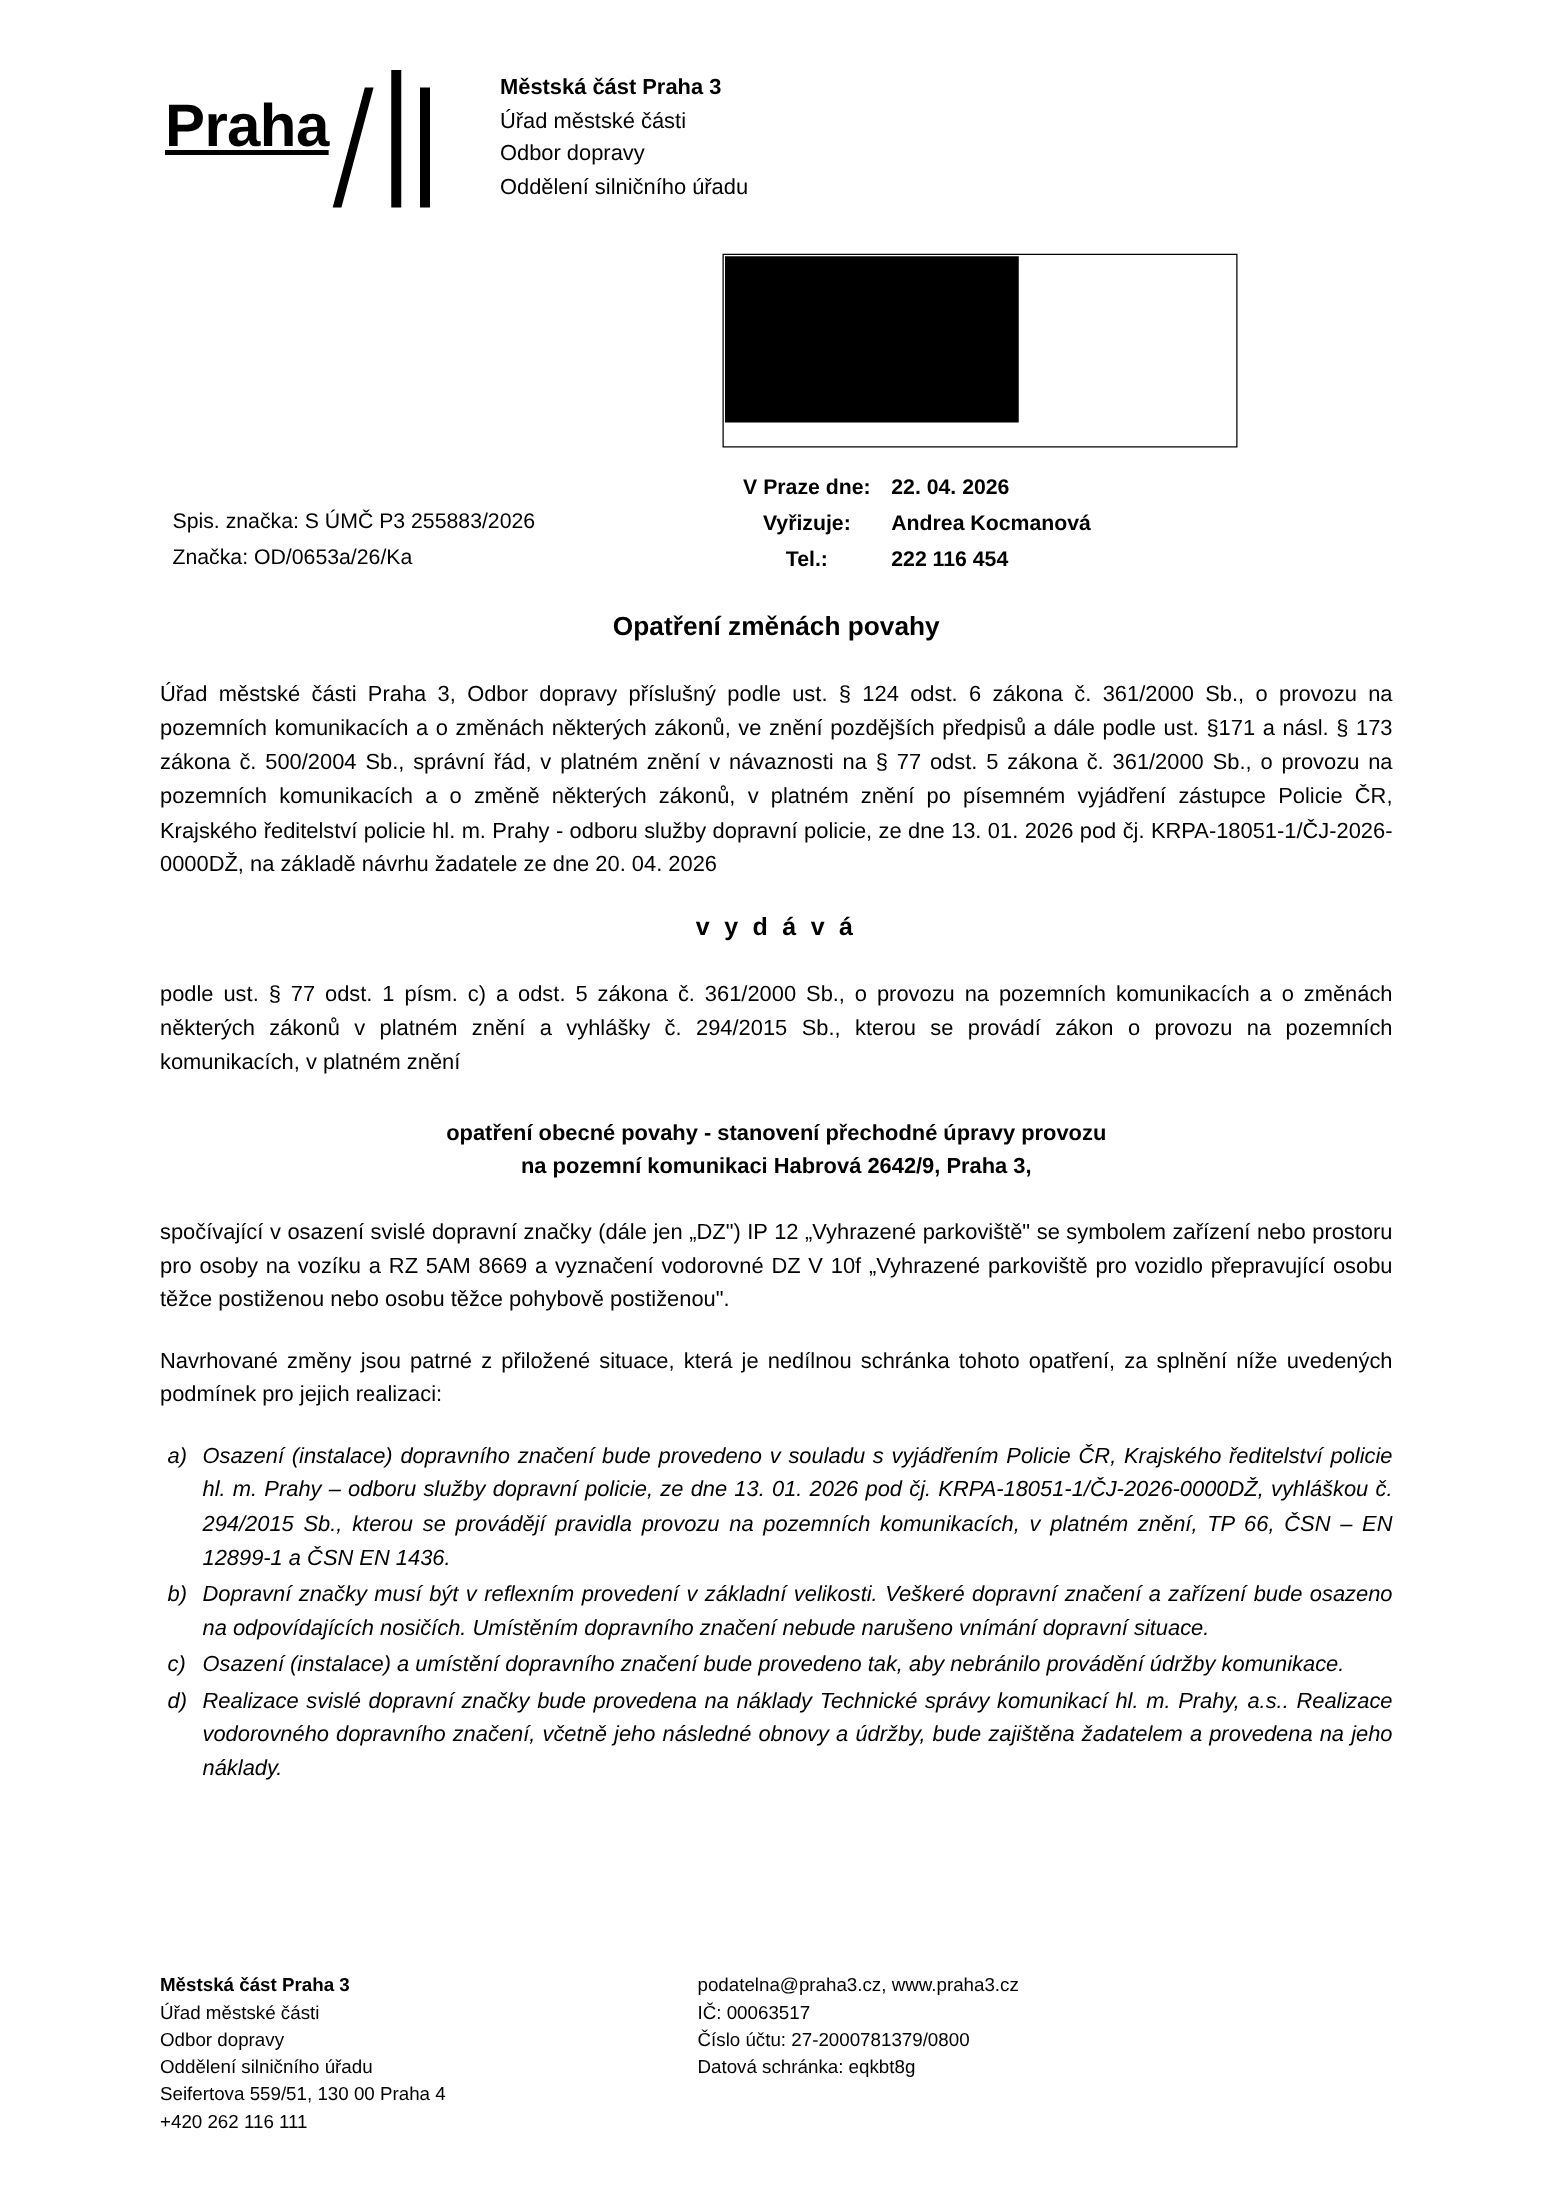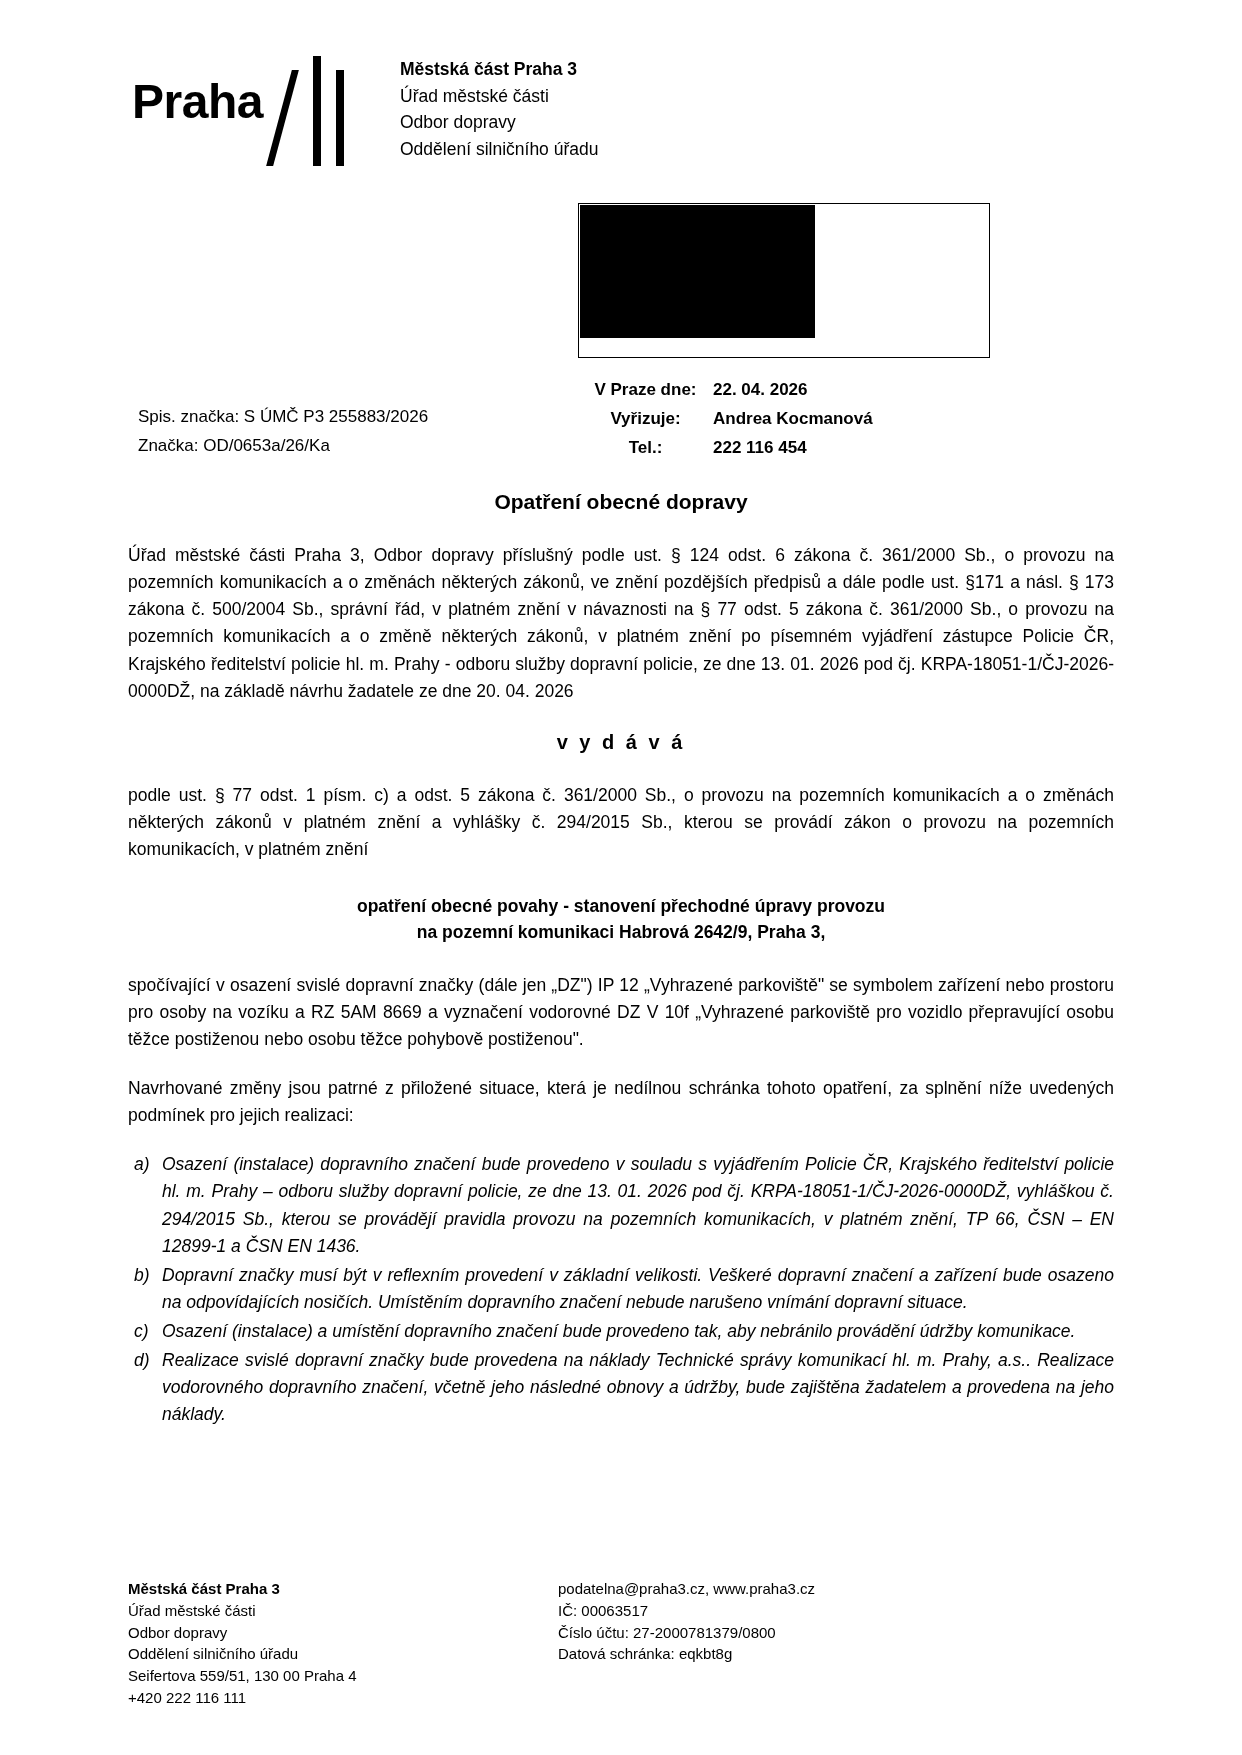--- a/index.html
+++ b/index.html
@@ -35,20 +35,21 @@
     box-sizing: border-box;
     display: flex;
     align-items: flex-start;
   }
   .logo-word {
     font-size: 48px;
     font-weight: bold;
     letter-spacing: -0.5px;
     line-height: 1;
     margin-top: 30px;
+    text-decoration: underline;
   }
   .logo-mark {
     position: relative;
     width: 78px;
     height: 118px;
     margin-left: 10px;
   }
   .logo-mark i {
     position: absolute;
     background: #000;
@@ -240,21 +241,21 @@
       </div>
       <div class="row">
         <span class="lbl">Tel.:</span>
         <span class="val">222 116 454</span>
       </div>
     </div>
   </div>
 
   <div class="body">
 
-    <h1 class="doc-title">Opatření obecné dopravy</h1>
+    <h1 class="doc-title">Opatření změnách povahy</h1>
 
     <p class="para">Úřad městské části Praha 3, Odbor dopravy příslušný podle ust. § 124 odst. 6 zákona č. 361/2000 Sb., o provozu na pozemních komunikacích a o změnách některých zákonů, ve znění pozdějších předpisů a dále podle ust. §171 a násl. § 173 zákona č. 500/2004 Sb., správní řád, v platném znění v návaznosti na § 77 odst. 5 zákona č. 361/2000 Sb., o provozu na pozemních komunikacích a o změně některých zákonů, v platném znění po písemném vyjádření zástupce Policie ČR, Krajského ředitelství policie hl. m. Prahy - odboru služby dopravní policie, ze dne 13. 01. 2026 pod čj. KRPA-18051-1/ČJ-2026-0000DŽ, na základě návrhu žadatele ze dne 20. 04. 2026</p>
 
     <div class="vydava">v y d á v á</div>
 
     <p class="para">podle ust. § 77 odst. 1 písm. c) a odst. 5 zákona č. 361/2000 Sb., o provozu na pozemních komunikacích a o změnách některých zákonů v platném znění a vyhlášky č. 294/2015 Sb., kterou se provádí zákon o provozu na pozemních komunikacích, v platném znění</p>
 
     <div class="subject">
       <div>opatření obecné povahy - stanovení přechodné úpravy provozu</div>
       <div>na pozemní komunikaci Habrová 2642/9, Praha 3,</div>
@@ -284,21 +285,21 @@
     </ul>
   </div>
 
   <div class="footer">
     <div class="fcol-left">
       <div class="strong">Městská část Praha 3</div>
       <div>Úřad městské části</div>
       <div>Odbor dopravy</div>
       <div>Oddělení silničního úřadu</div>
       <div>Seifertova 559/51, 130 00  Praha 4</div>
-      <div>+420 222 116 111</div>
+      <div>+420 262 116 111</div>
     </div>
     <div class="fcol-right">
       <div>podatelna@praha3.cz, www.praha3.cz</div>
       <div>IČ: 00063517</div>
       <div>Číslo účtu: 27-2000781379/0800</div>
       <div>Datová schránka: eqkbt8g</div>
     </div>
   </div>
 
 </div>

